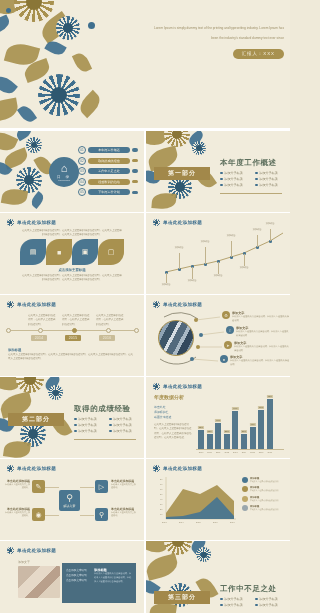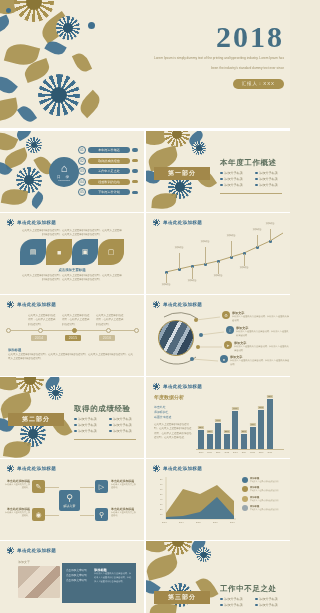--- a/index.html
+++ b/index.html
@@ -189,21 +189,20 @@
       <div class="pet fl-blue" style="left:-6px;top:78px;width:22px;height:14px;transform:rotate(40deg);"></div>
       <div class="pet fl-gold" style="left:-12px;top:100px;width:30px;height:20px;transform:rotate(-10deg);"></div>
       <div class="pet fl-blue" style="left:18px;top:108px;width:18px;height:12px;transform:rotate(55deg);"></div>
       <div class="pet fl-gold" style="left:72px;top:56px;width:20px;height:13px;transform:rotate(65deg);"></div>
       <div class="pet fl-gold" style="left:78px;top:96px;width:24px;height:16px;transform:rotate(-45deg);"></div>
       <div class="disc" style="left:88px;top:22px;width:7px;height:7px;background:#3f6f8e;"></div>
       <div class="disc" style="left:6px;top:8px;width:5px;height:5px;background:#3f6f8e;"></div>
     </div>
 
     <div class="hero-right">
-      <div class="y2018">2018</div>
       <div class="h-sub">Lorem Ipsum is simply dummy text of the printing and typesetting industry. Lorem Ipsum has</div>
       <div class="h-sub">been the industry's standard dummy text ever since</div>
       <div class="h-badge">汇报人：XXX</div>
     </div>
   </div>
 
   <div class="slide half" style="left:0;top:131px;">
     <div class="floral" style="width:62px;">
       <div class="pet fl-gold" style="left:-10px;top:2px;width:26px;height:17px;transform:rotate(25deg);"></div>
       <div class="pet fl-blue" style="left:16px;top:-4px;width:16px;height:11px;transform:rotate(-30deg);"></div>

